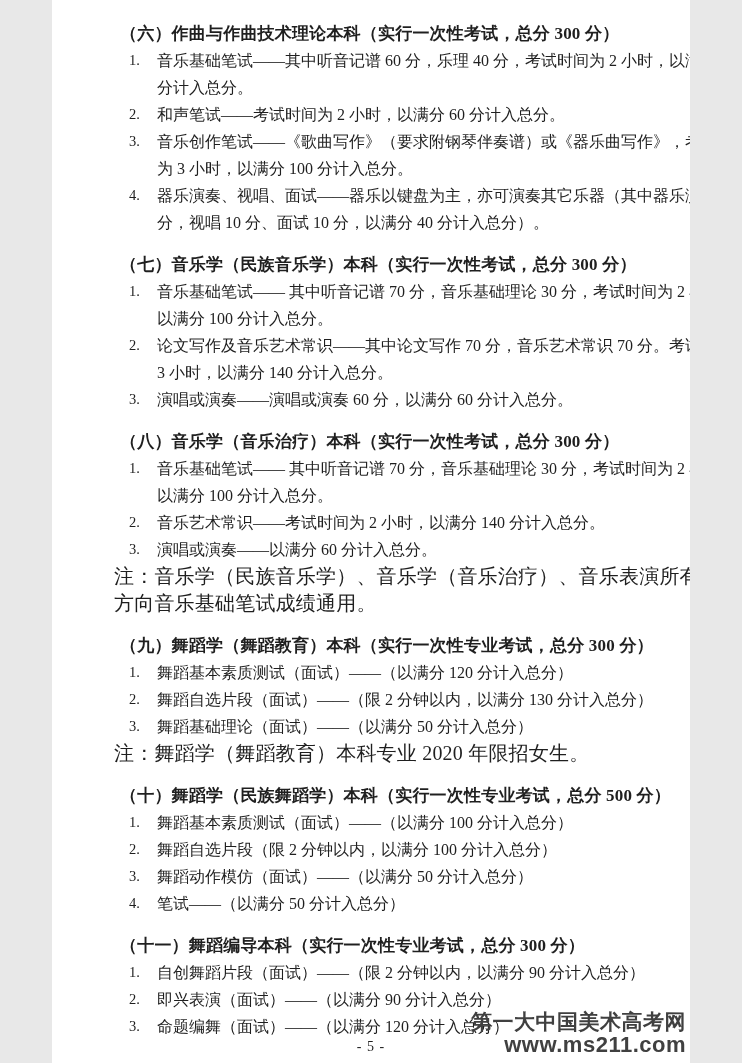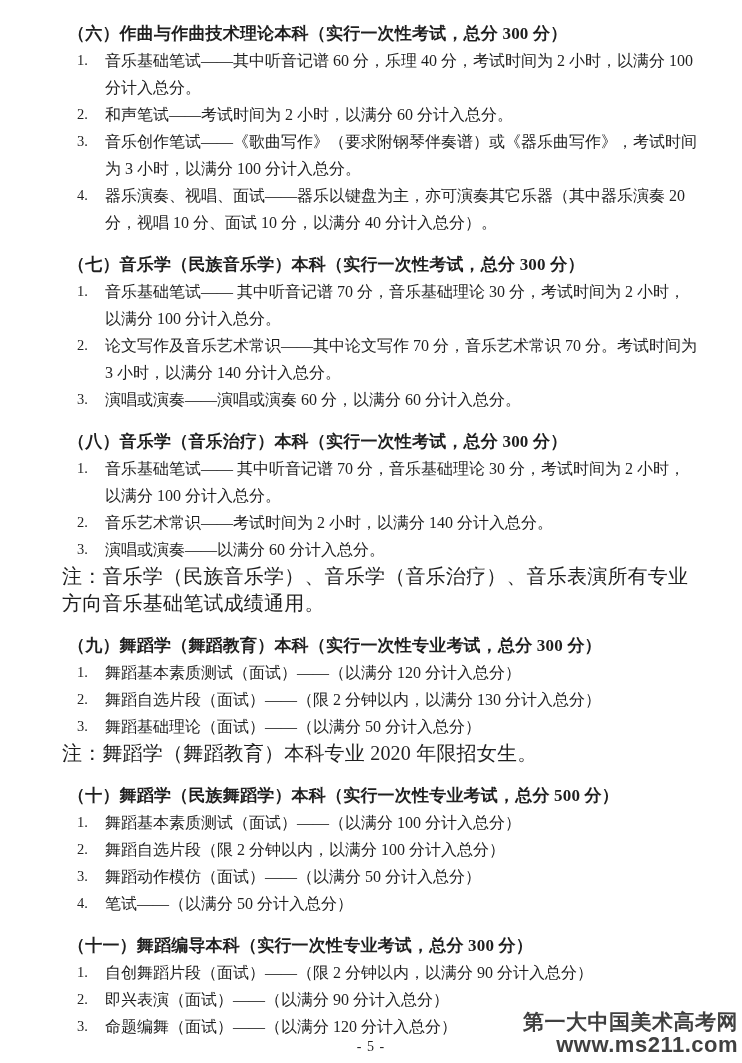--- a/index.html
+++ b/index.html
@@ -1,19 +1,19 @@
 <!DOCTYPE html>
 <html><head>
 <meta charset="utf-8">
 <style>
   * { margin: 0; padding: 0; box-sizing: border-box; }
   html, body { background: #e8e8e8; }
   .page {
     position: relative;
-    width: 742px;
+    width: 638px;
     height: 1063px;
     margin: 0 auto;
     background: #ffffff;
     font-family: "Liberation Serif", "DejaVu Serif", serif;
     color: #1f1f1f;
     overflow: hidden;
   }
   .content {
     position: absolute;
     top: 20px;

